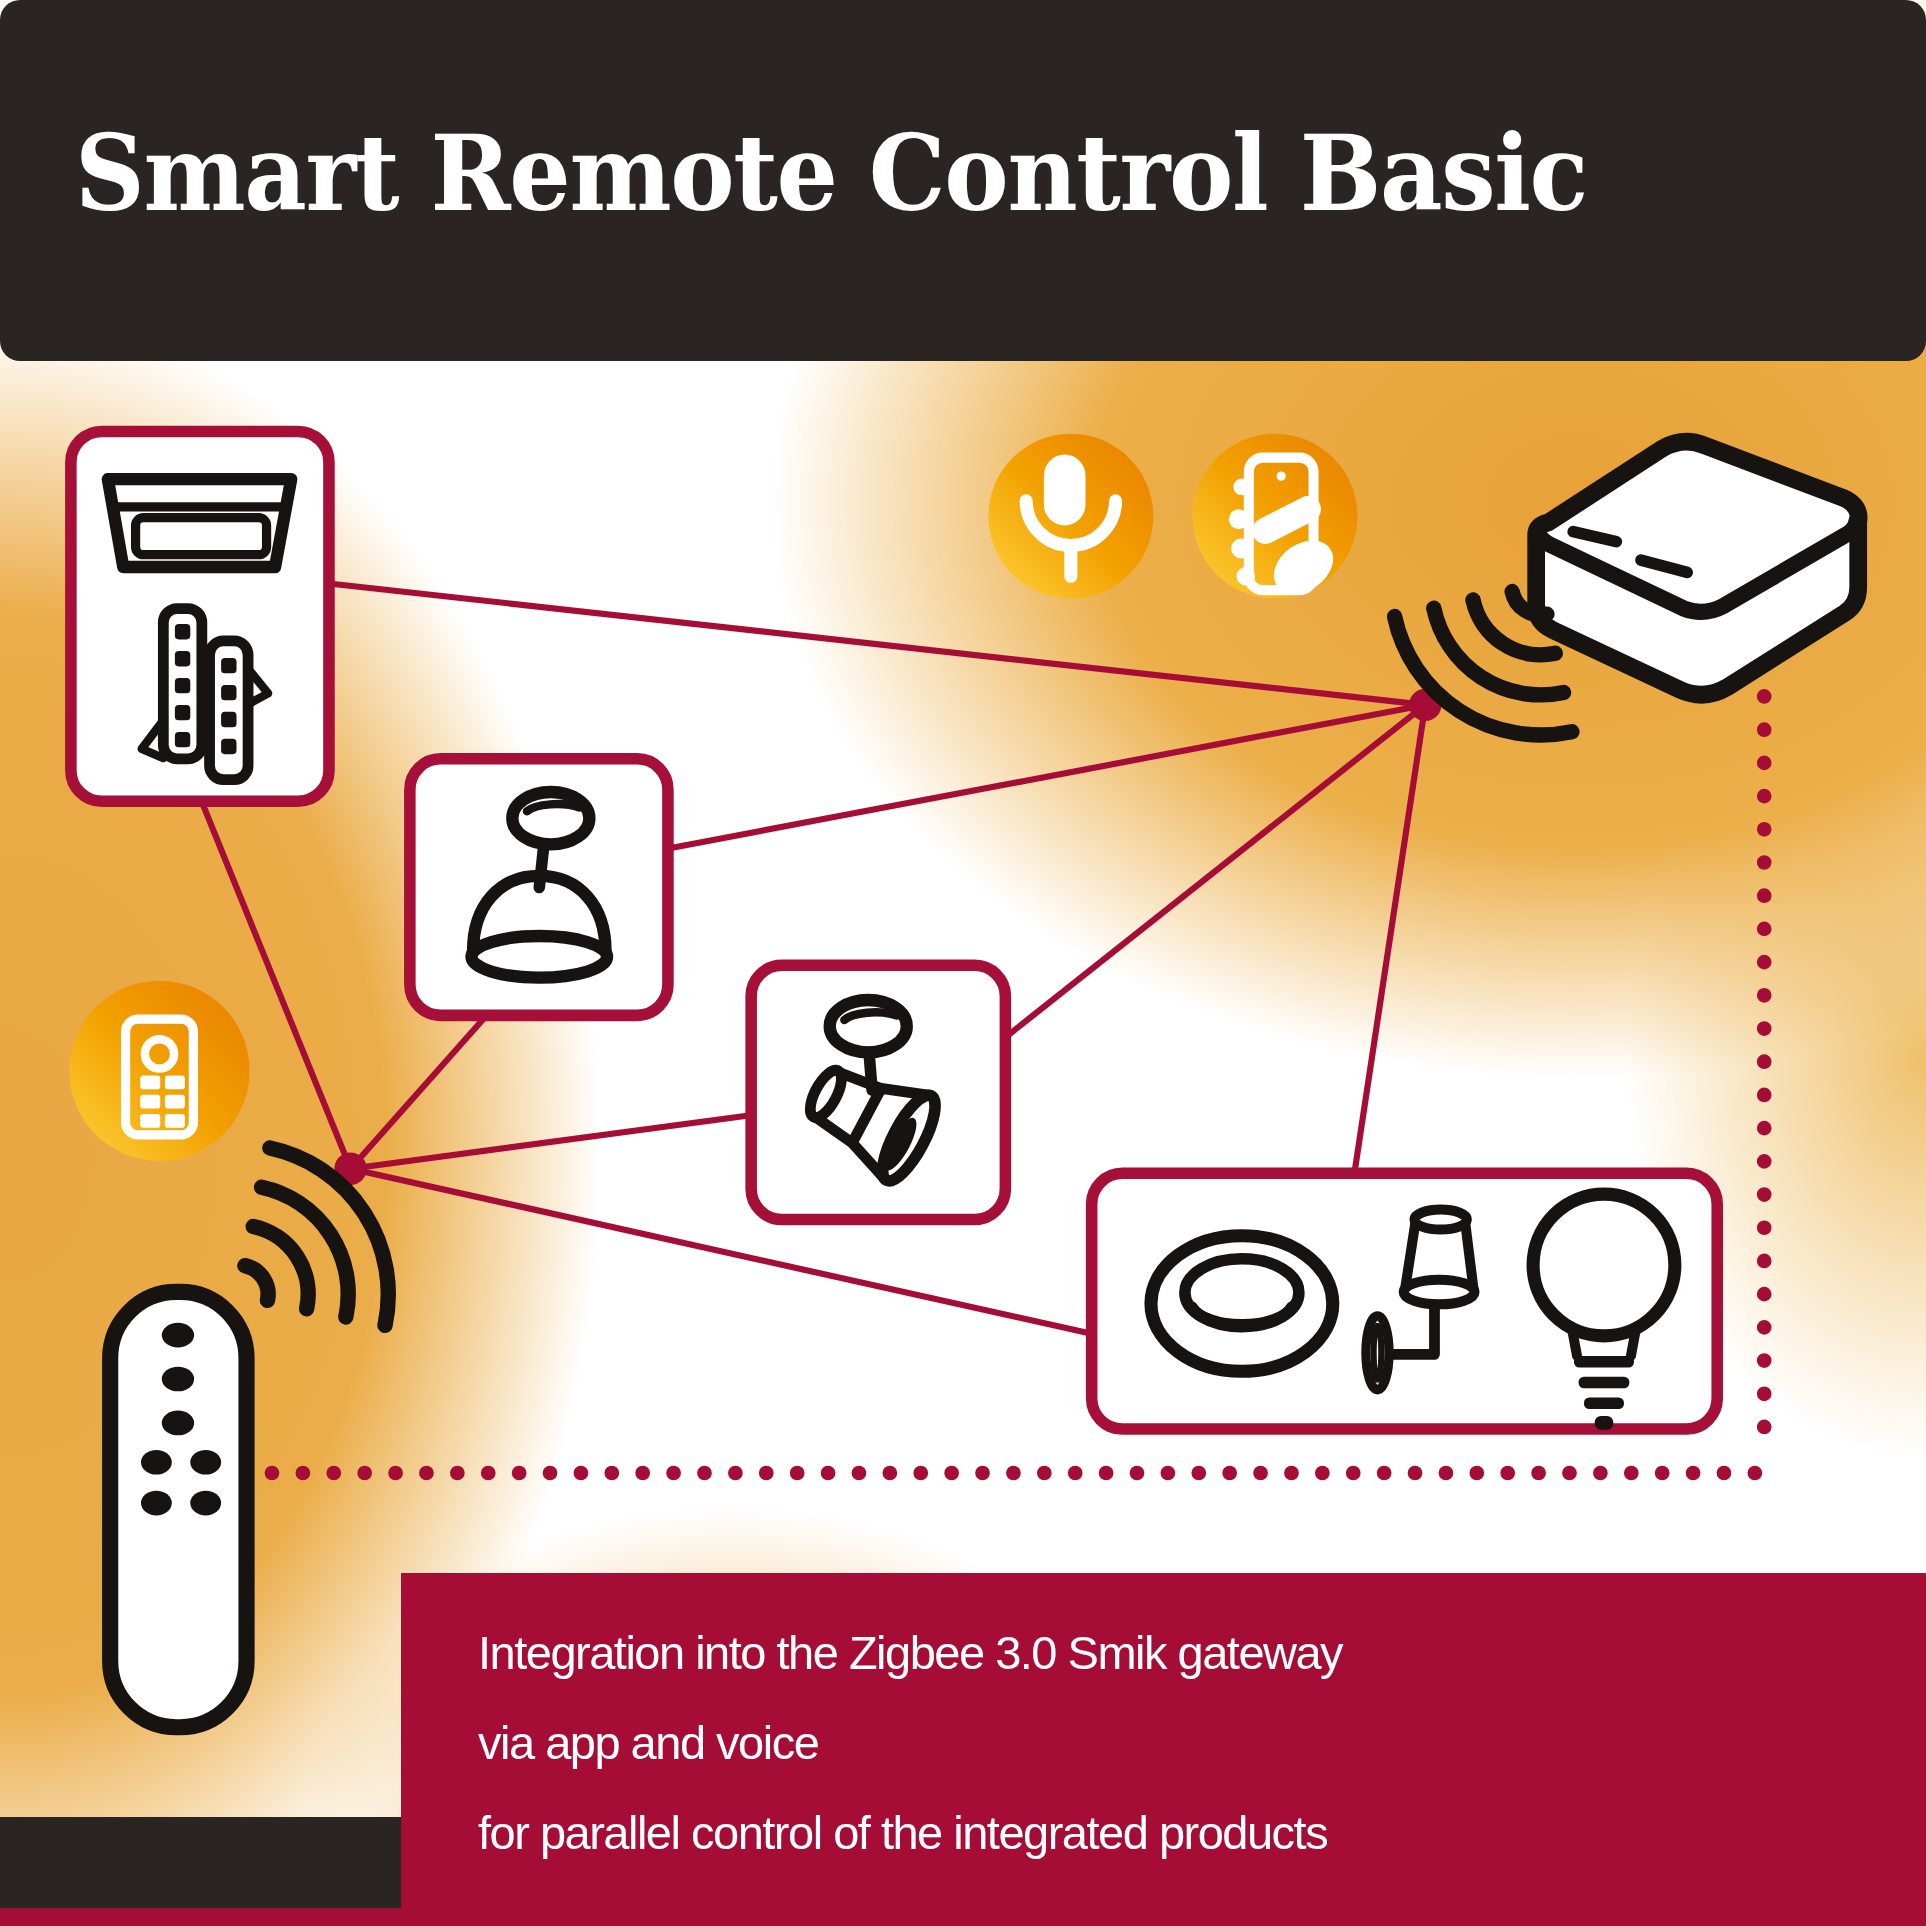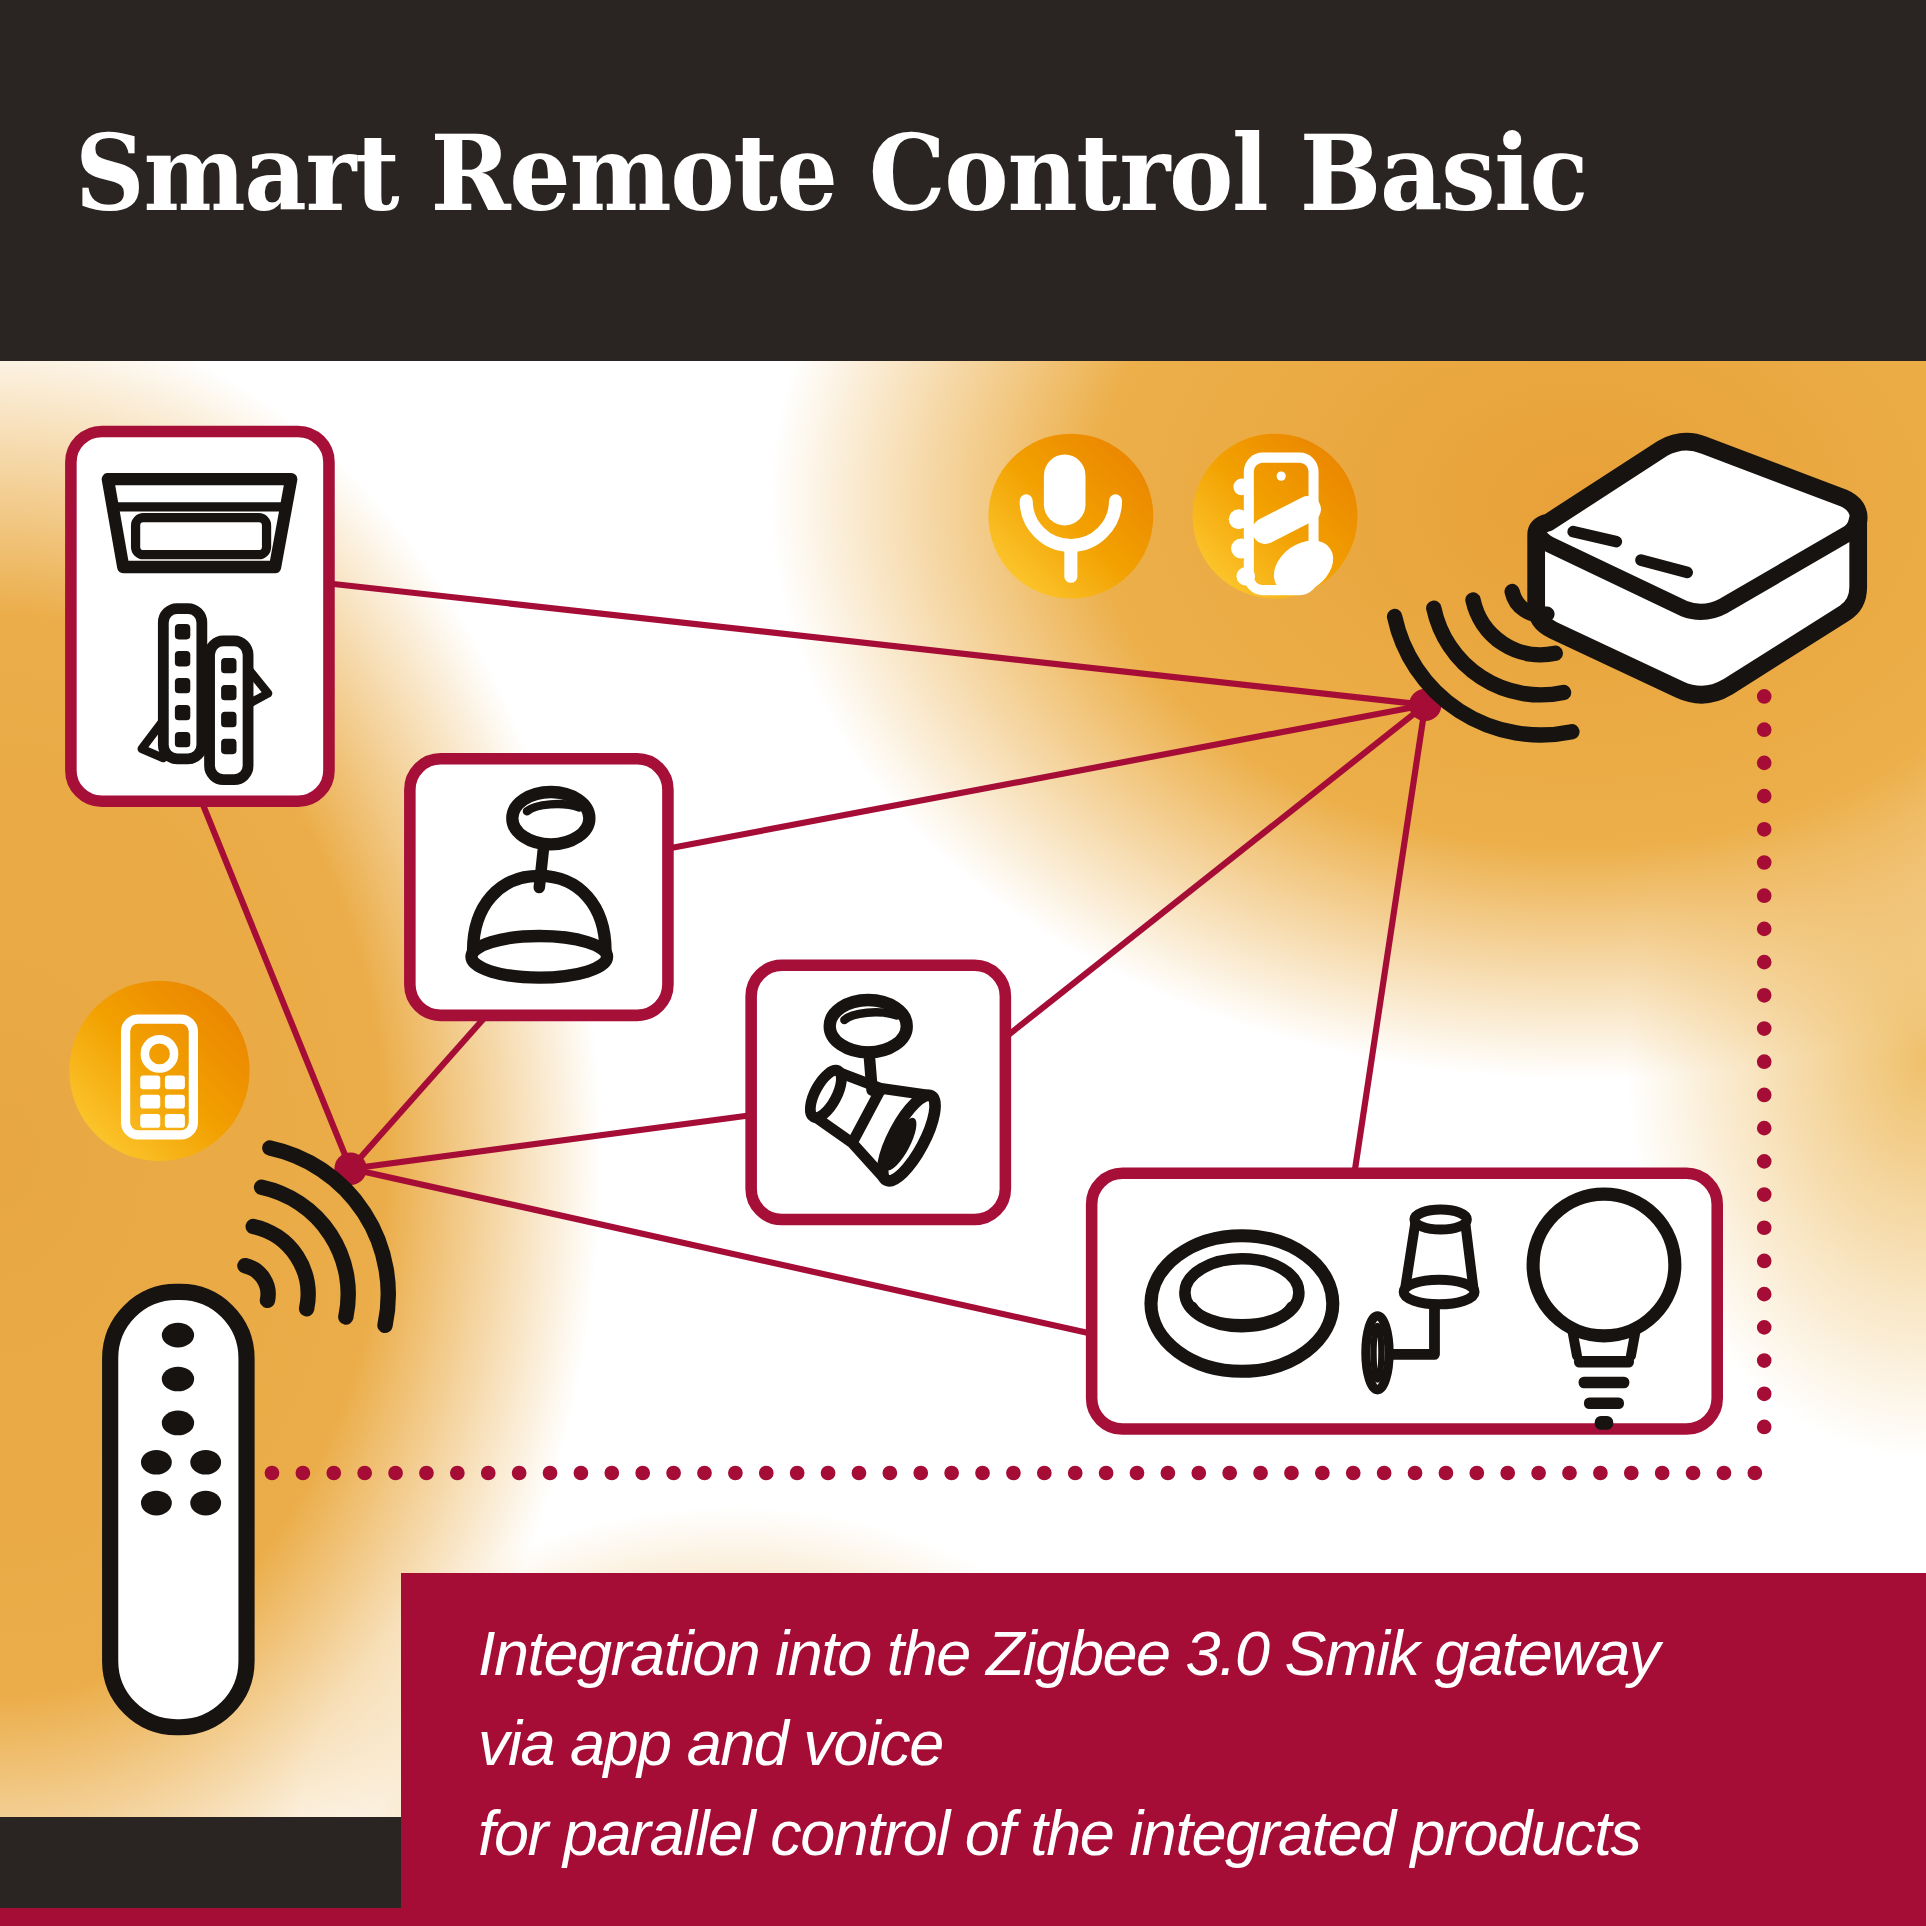--- a/index.html
+++ b/index.html
@@ -8,37 +8,37 @@
     font-family:"Liberation Sans", sans-serif;
     background:
       radial-gradient(1079px 771px at 82% 26%, #E8A138 0%, #ECAF4A 45%, rgba(255,255,255,0) 75%),
       radial-gradient(771px 1079px at 0% 60%, #E8A742 0%, #EBAD49 50%, rgba(255,255,255,0) 78%),
       radial-gradient(616px 462px at 38% 95%, #E9AA43 0%, rgba(255,255,255,0) 70%),
       radial-gradient(462px 616px at 100% 55%, #EFC06B 0%, rgba(255,255,255,0) 65%),
       #ffffff;
   }
   .header{
     position:absolute;left:0;top:0;width:1926px;height:361px;
-    background:#2A2522;z-index:3;
+    background:#2A2522;z-index:3;border-radius:20px;
   }
   .title{
     position:absolute;left:75px;top:116px;margin:0;
     color:#fff;font-family:"DejaVu Serif","Liberation Serif",serif;
     font-weight:bold;font-size:105px;line-height:1.1;letter-spacing:-1.5px;
     transform:scaleX(.92);transform-origin:0 50%;white-space:nowrap;
   }
   .scene{position:absolute;left:0;top:0;z-index:2;}
   .banner{
     position:absolute;left:401px;top:1573px;width:1526px;height:354px;
     background:#A50D36;z-index:4;box-sizing:border-box;
     padding:35px 0 0 77px;
   }
   .banner p{
-    margin:0;color:#fff;font-size:63px;line-height:90px;letter-spacing:-1.5px;
-    font-family:"Liberation Sans",sans-serif;white-space:nowrap;font-style:italic;
+    margin:0;color:#fff;font-size:47px;line-height:90px;letter-spacing:-1.5px;
+    font-family:"Liberation Sans",sans-serif;white-space:nowrap;
   }
   .footer-block{
     position:absolute;left:0;top:1817px;width:401px;height:91px;
     background:#2A2522;z-index:3;
   }
   .bottom-strip{
     position:absolute;left:0;top:1908px;width:1926px;height:18.5px;
     background:#A50D36;z-index:3;
   }
 </style>

